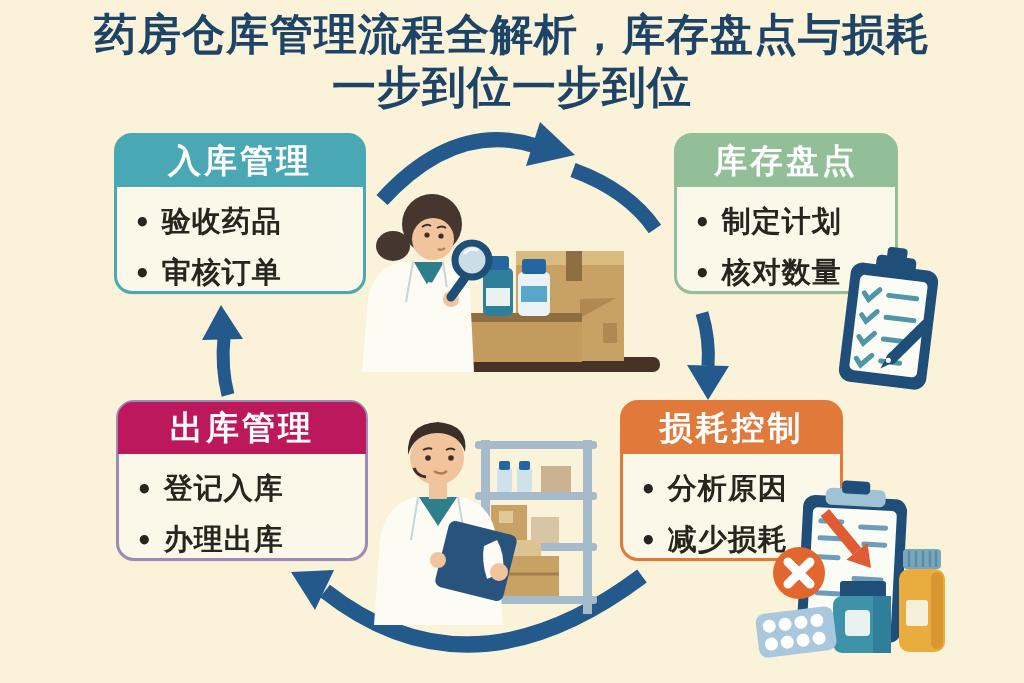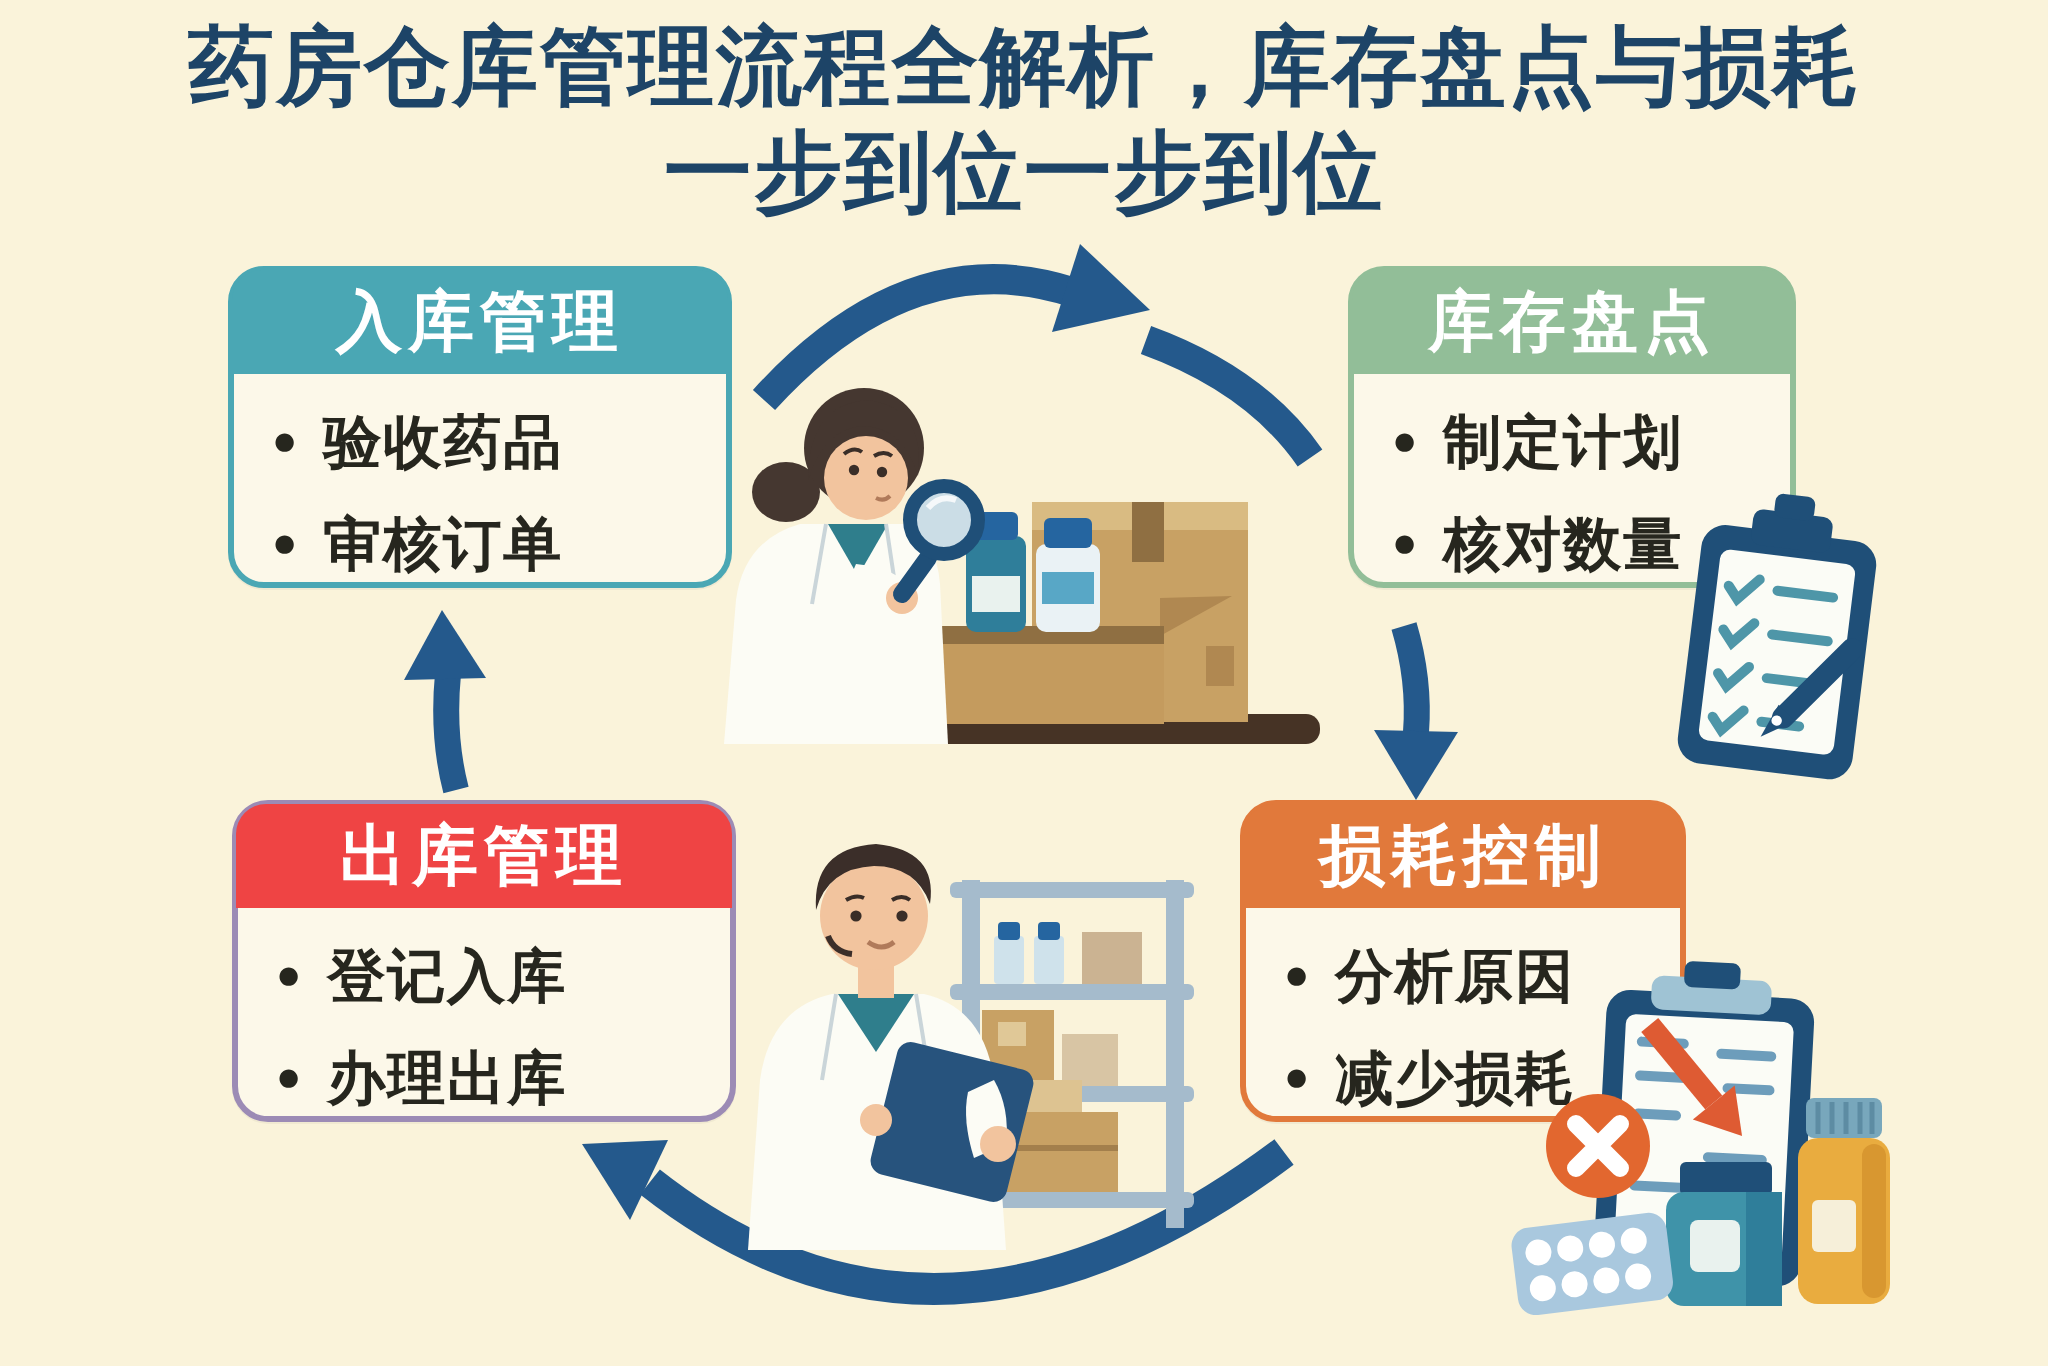--- a/index.html
+++ b/index.html
@@ -26,21 +26,21 @@
   }
   .flow-box ul{list-style:none;margin:0;padding:10px 0 0 17px;}
   .flow-box li{
     display:flex;align-items:center;gap:10px;height:51px;
     font-size:29px;font-weight:700;color:#26261E;letter-spacing:1px;
   }
   .flow-box .dot{font-size:26px;line-height:1;transform:translateY(1px);}
   .b-teal  {border-color:#4AA7B4;} .b-teal  .hd{background:#4AA7B4;}
   .b-green {border-color:#92BE98;} .b-green .hd{background:#92BE98;}
   .b-orange{border-color:#E1793B;} .b-orange.flow-box{width:223px;} .b-orange .hd{background:#E1793B;}
-  .b-purple{border-color:#9C8BB5;} .b-purple .hd{background:#ef4444;}
+  .b-purple{border-color:#9C8BB5;} .b-purple .hd{background:#be185d;}
   #pos-inbound  {left:114px;top:133px;}
   #pos-inventory{left:674px;top:133px;width:224px;}
   #pos-loss     {left:620px;top:400px;}
   #pos-outbound {left:116px;top:400px;}
   svg.art{position:absolute;left:0;top:0;pointer-events:none;}
 </style>
 </head>
 <body>
 
 <div class="title">

